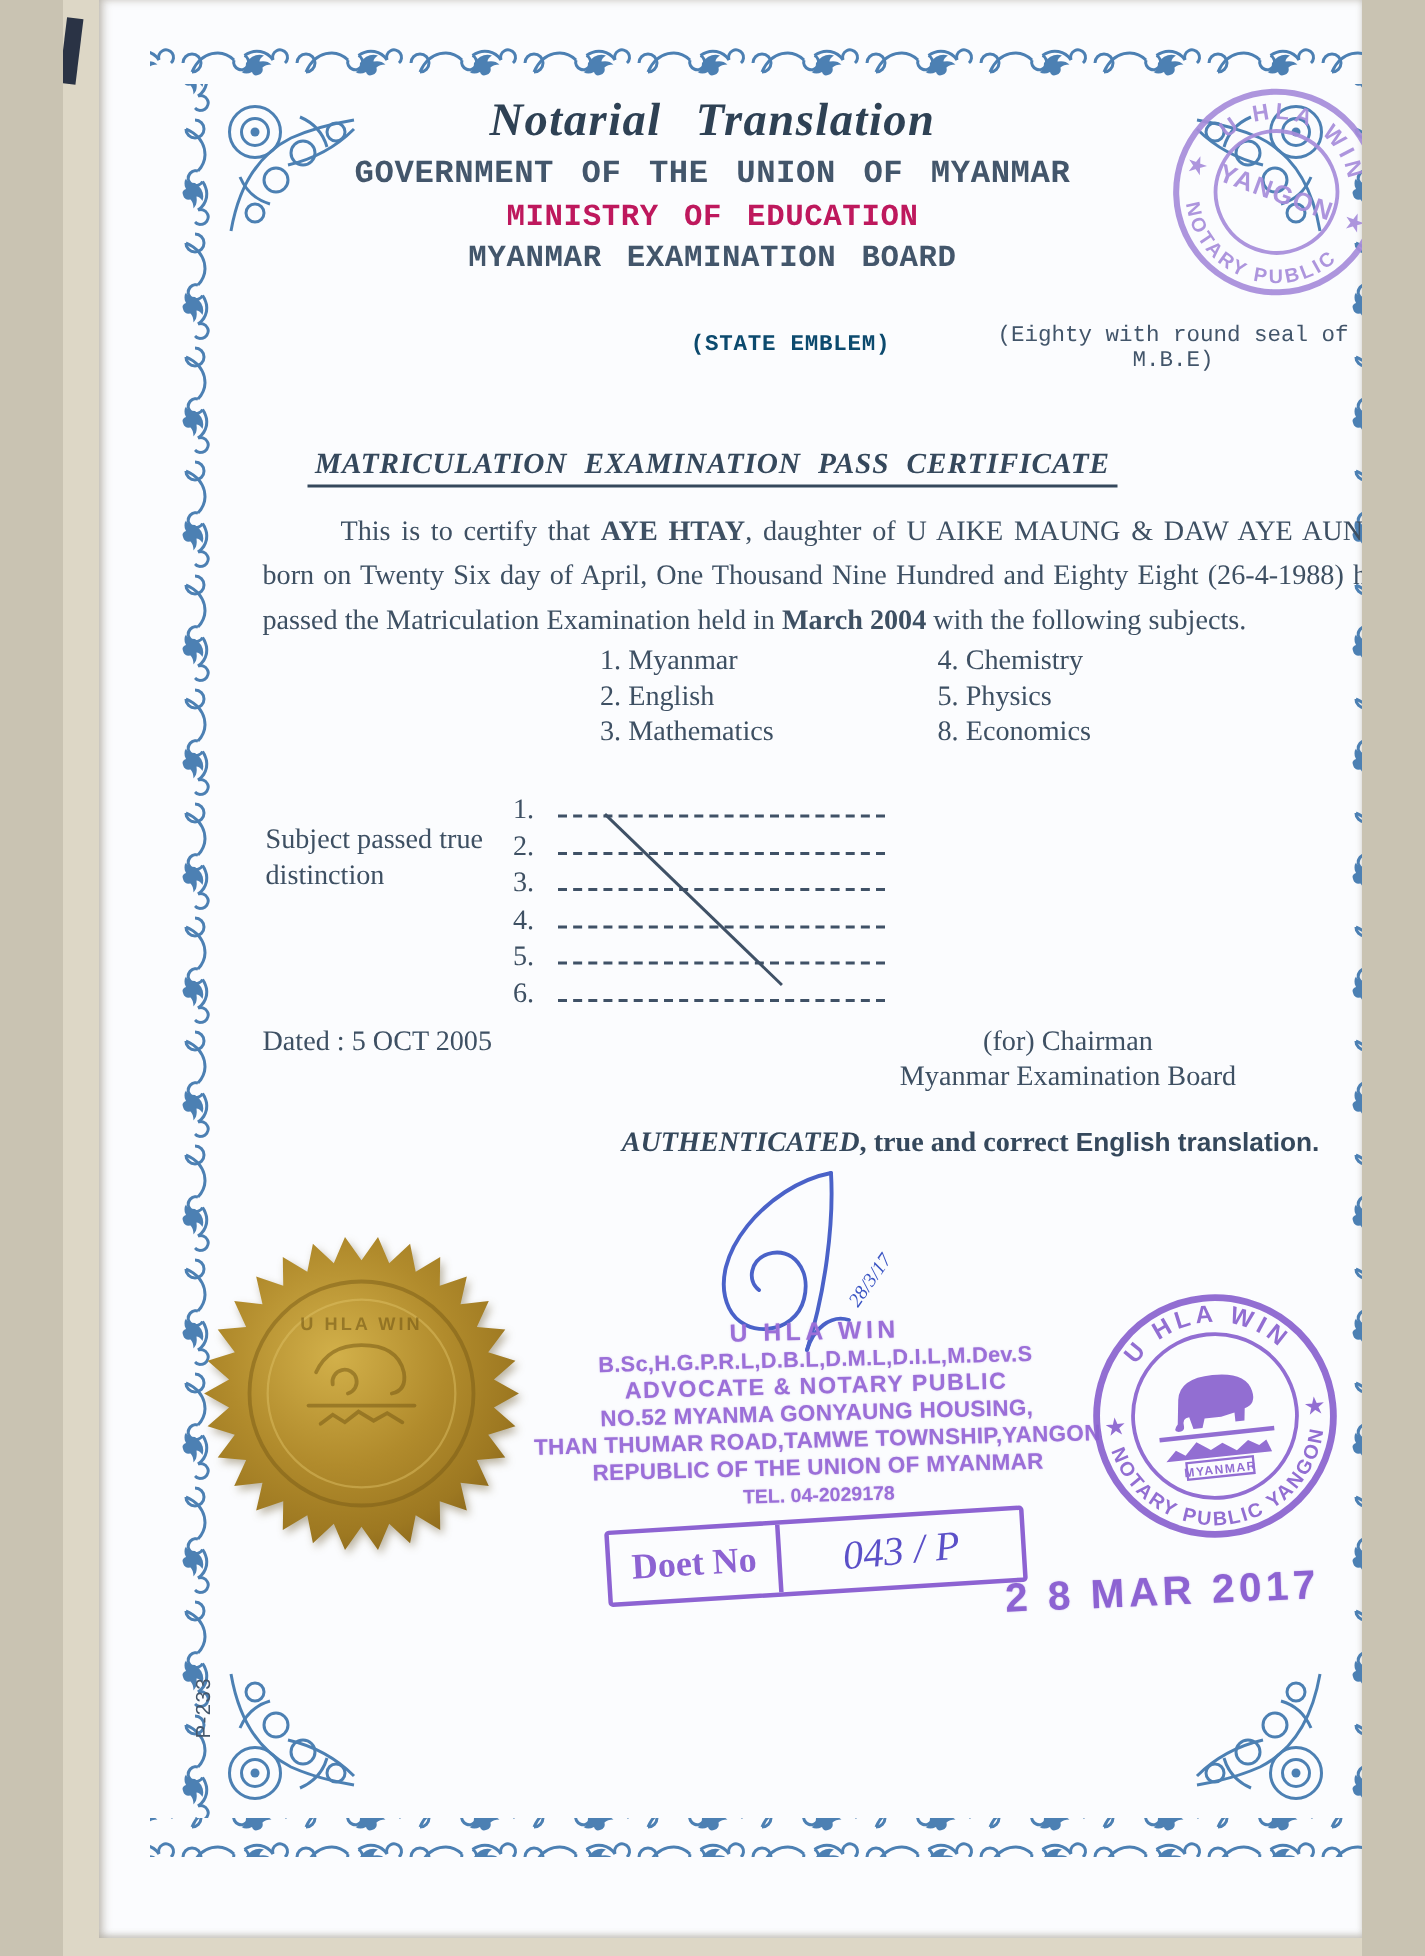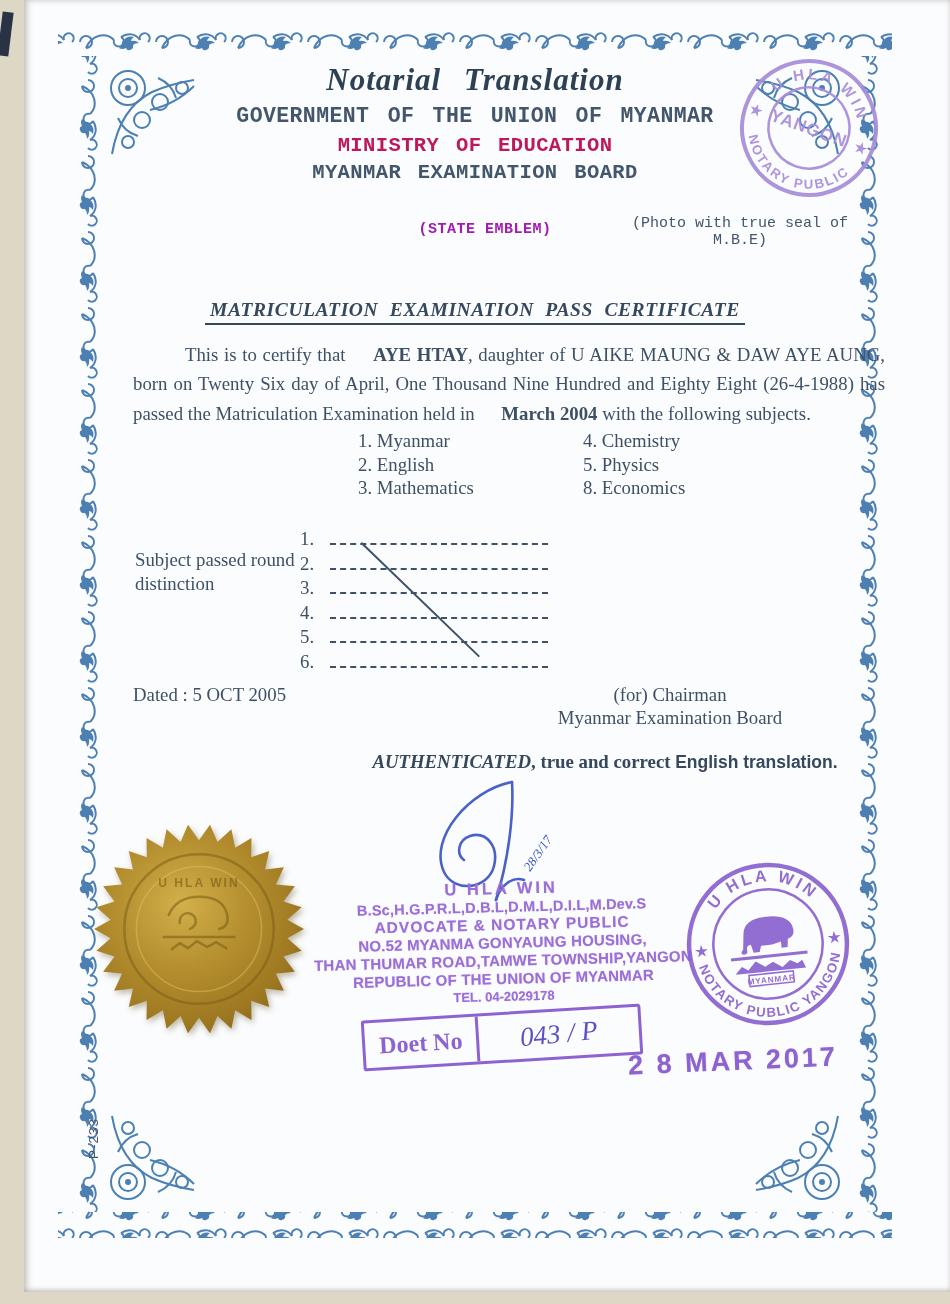--- a/index.html
+++ b/index.html
@@ -1,40 +1,40 @@
 <!DOCTYPE html>
 <html><head>
 <meta charset="utf-8">
 <style>
   html,body{margin:0;padding:0;background:#c9c3b2;}
-  .scan{position:relative;width:950px;height:1304px;margin:0 auto;background:#ddd7c6;overflow:hidden;
+  .scan{position:relative;width:866px;height:1304px;margin:0 auto;background:#ddd7c6;overflow:hidden;
         font-family:"Liberation Serif",serif;}
   .paper{position:absolute;left:24px;top:0;right:0;bottom:12px;background:#fbfcfe;
          box-shadow:inset 3px 0 6px rgba(120,110,90,.35), inset 0 -2px 4px rgba(120,110,90,.25);}
   .notch{position:absolute;left:0;top:12px;width:11px;height:44px;background:#2a3345;transform:rotate(7deg);}
   .abs{position:absolute;}
   .sans{font-family:Liberation Mono, monospace;}
   .center{text-align:center;}
 
   .notarial{left:0;right:0;top:62px;font-size:31px;font-weight:bold;font-style:italic;
             word-spacing:14px;color:#2e4154;letter-spacing:1px;}
   .gov1{left:0;right:0;top:104px;font-size:21.5px;font-weight:bold;color:#43566b;letter-spacing:.4px;word-spacing:5px;}
   .gov2{left:0;right:0;top:134px;font-size:20.5px;font-weight:bold;color:#be185d;letter-spacing:.4px;word-spacing:4px;}
   .gov3{left:0;right:0;top:161px;font-size:20.5px;font-weight:bold;color:#43566b;letter-spacing:.4px;word-spacing:4px;}
-  .emblem{left:335px;top:221px;width:300px;font-size:15px;font-weight:bold;color:#a21caf;letter-spacing:.5px;}
+  .emblem{left:335px;top:221px;width:300px;font-size:15px;font-weight:bold;color:#0c4a6e;letter-spacing:.5px;}
   .photonote{left:615px;top:215px;width:250px;font-size:15px;color:#42556a;}
 
   .certtitle{left:0;right:0;top:271px;margin-top:28px;}
   .certtitle span{display:inline-block;border-bottom:2.5px solid #35485c;padding:0 5px 2px 5px;
             font-size:19.5px;font-weight:bold;font-style:italic;color:#35485c;letter-spacing:.6px;word-spacing:6px;}
   .certno{left:0;right:0;top:301px;font-size:18.5px;font-weight:bold;color:#35485c;word-spacing:2px;}
 
   .bodypara{left:133px;top:340px;width:752px;font-size:18.8px;line-height:1.56;text-indent:52px;
             text-align:justify;color:#3e5063;}
-  .bodypara b{white-space:nowrap;margin-left:22px;}
+  .bodypara b{white-space:nowrap;}
 
   .subjects{left:358px;top:429px;width:420px;font-size:18.8px;color:#3e5063;line-height:23.5px;}
   .subjects .col{position:absolute;top:0;}
   .subjects .c1{left:0;}
   .subjects .c2{left:225px;}
 
   .dist-label{left:135px;top:548px;font-size:18.8px;color:#3e5063;line-height:24px;}
   .dist-rows{left:300px;top:528px;font-size:18.8px;color:#3e5063;}
   .dist-row{height:24.6px;}
   .dist-row .num{display:inline-block;width:30px;}
@@ -120,21 +120,21 @@
     <use href="#corn" transform="translate(852,58) scale(-1,1)"></use>
     <use href="#corn" transform="translate(98,1212) scale(1,-1)"></use>
     <use href="#corn" transform="translate(852,1212) scale(-1,-1)"></use>
   </svg>
 
   <div class="abs center notarial">Notarial  Translation</div>
   <div class="abs center sans gov1">GOVERNMENT OF THE UNION OF MYANMAR</div>
   <div class="abs center sans gov2">MINISTRY OF EDUCATION</div>
   <div class="abs center sans gov3">MYANMAR EXAMINATION BOARD</div>
   <div class="abs center sans emblem">(STATE EMBLEM)</div>
-  <div class="abs center sans photonote">(Photo with true seal of M.B.E)</div>
+  <div class="abs center sans photonote">(Eighty with round seal of M.B.E)</div>
 
   <div class="abs center certtitle">
     <span>MATRICULATION EXAMINATION PASS CERTIFICATE</span>
   </div>
 
   <div class="abs bodypara">
     <span>This is to certify that </span><b>AYE HTAY</b><span>, daughter of U AIKE MAUNG &amp; DAW AYE AUNG, born on Twenty Six day of April, One Thousand Nine Hundred and Eighty Eight (26-4-1988) has passed the Matriculation Examination held in </span><b>March 2004</b><span> with the following subjects.</span>
   </div>
 
   <div class="abs subjects">
@@ -144,21 +144,21 @@
       <div>3. Mathematics</div>
     </div>
     <div class="col c2">
       <div>4. Chemistry</div>
       <div>5. Physics</div>
       <div>8. Economics</div>
     </div>
   </div>
 
   <div class="abs dist-label">
-    <div>Subject passed round</div>
+    <div>Subject passed true</div>
     <div>distinction</div>
   </div>
   <div class="abs dist-rows">
     <div class="dist-row"><span class="num">1.</span><span class="dash"></span></div>
     <div class="dist-row"><span class="num">2.</span><span class="dash"></span></div>
     <div class="dist-row"><span class="num">3.</span><span class="dash"></span></div>
     <div class="dist-row"><span class="num">4.</span><span class="dash"></span></div>
     <div class="dist-row"><span class="num">5.</span><span class="dash"></span></div>
     <div class="dist-row"><span class="num">6.</span><span class="dash"></span></div>
   </div>

